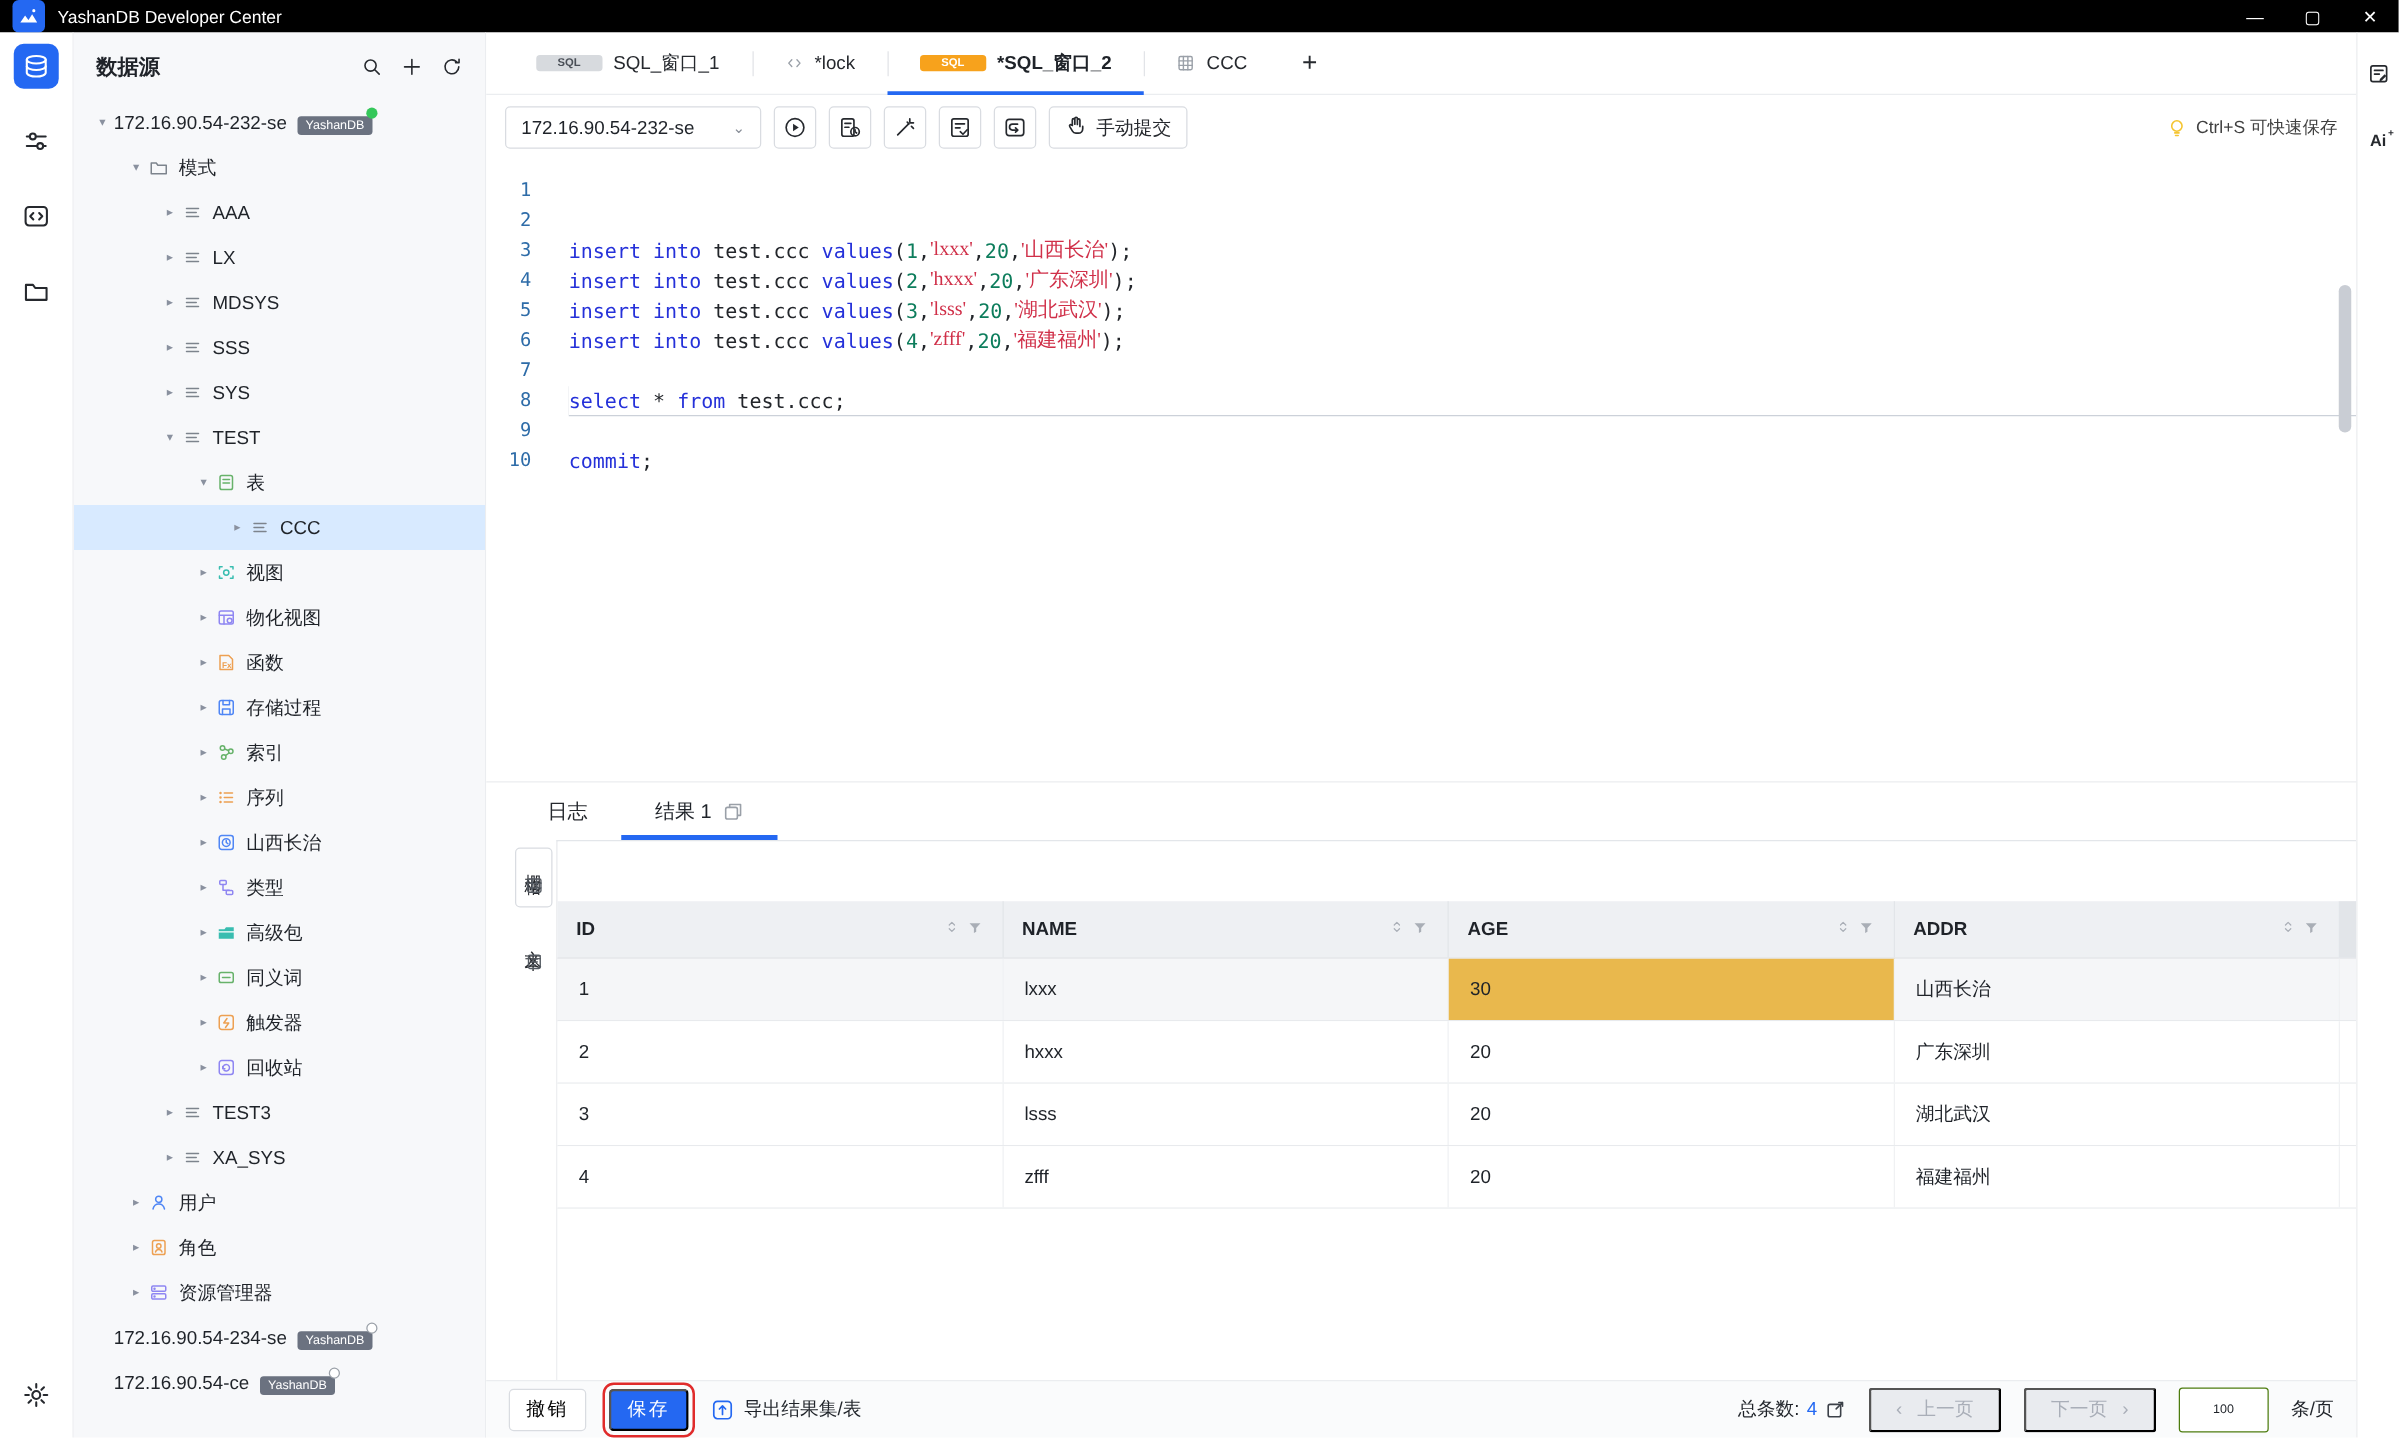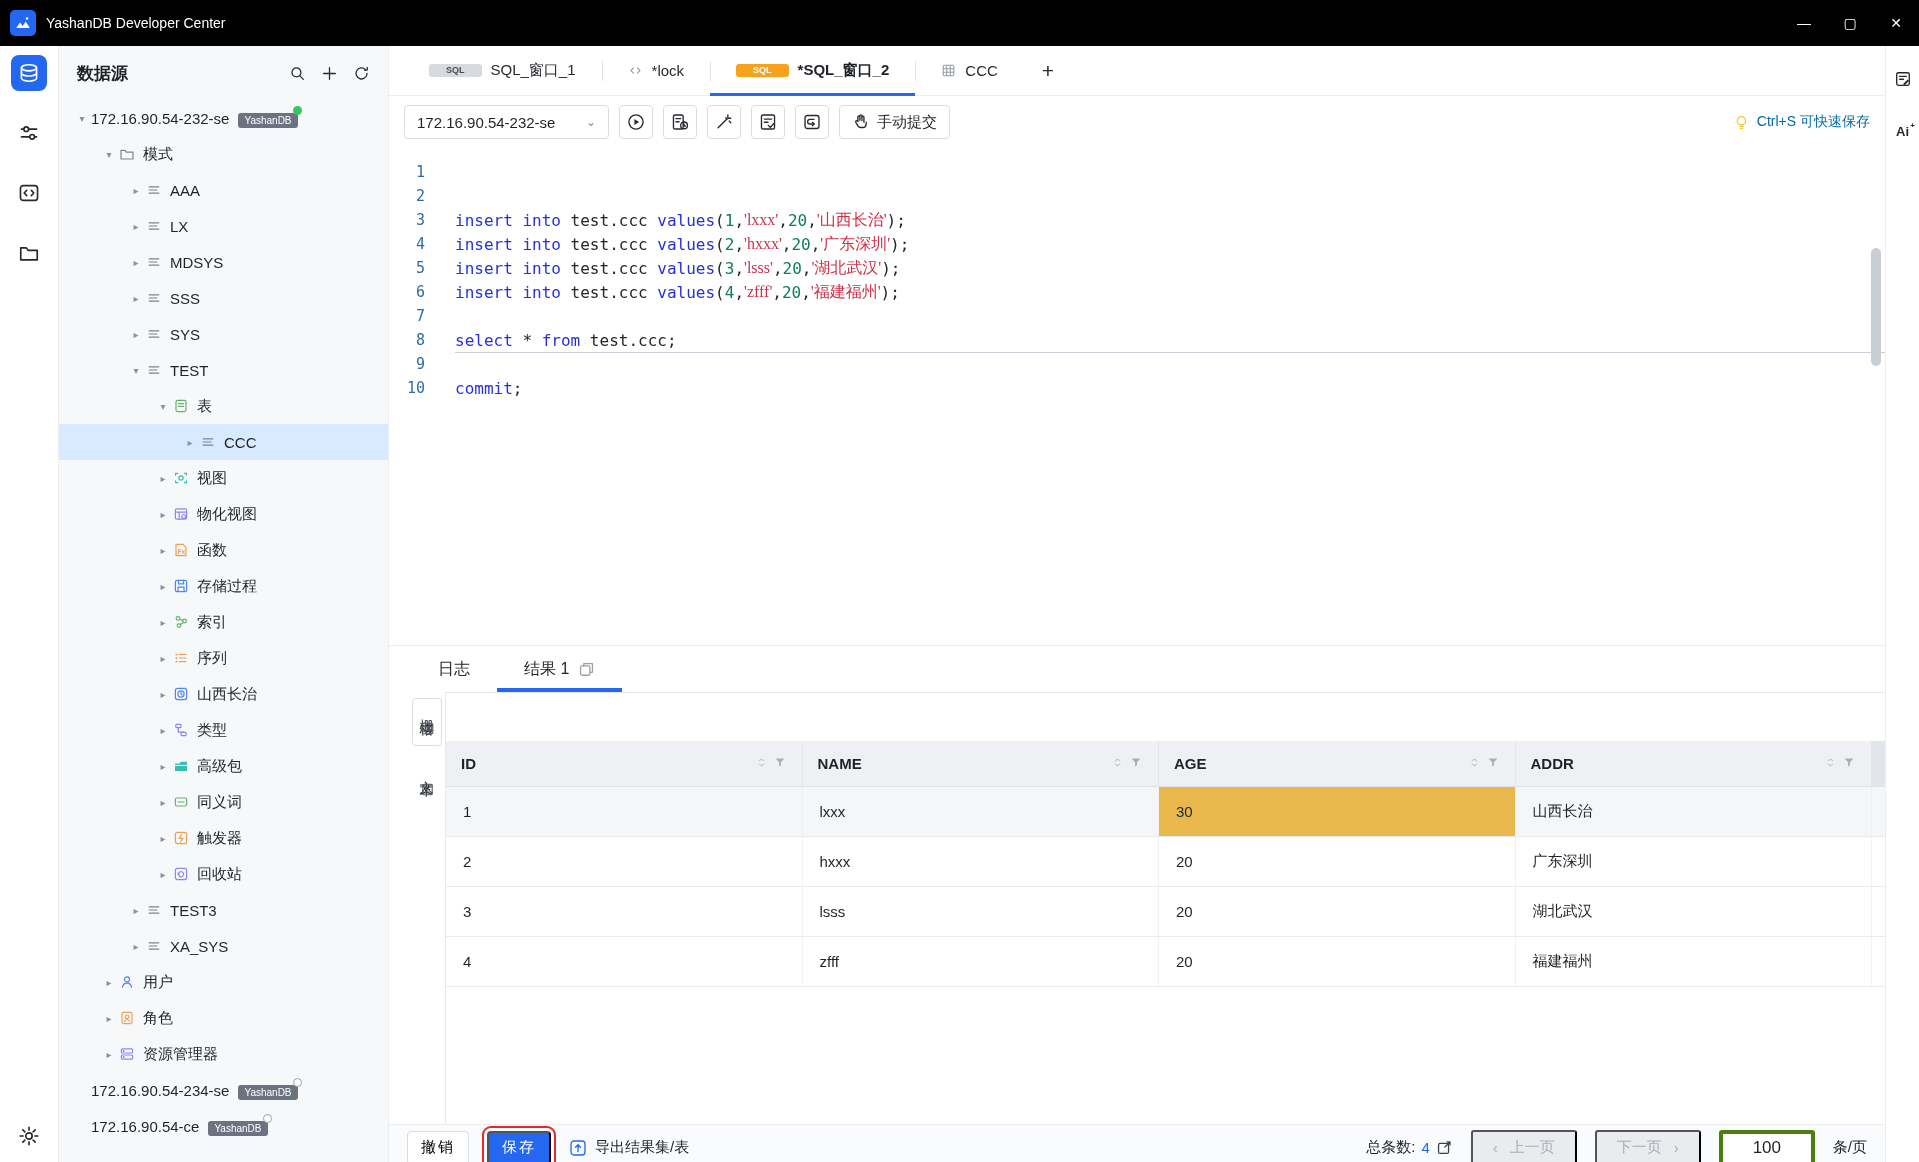--- a/index.html
+++ b/index.html
@@ -1,20 +1,20 @@
 <!DOCTYPE html>
 <html><head>
 <meta charset="utf-8">
 <style>
   *{margin:0;padding:0;box-sizing:border-box;}
   html,body{width:1919px;height:1162px;overflow:hidden;}
   body{font-family:"Liberation Sans",sans-serif;color:#1f2329;background:#fff;}
 
   
-  .titlebar{height:46px;background:#000;color:#fff;display:flex;align-items:center;padding-left:10px;}
+  .titlebar{height:26px;background:#000;color:#fff;display:flex;align-items:center;padding-left:10px;}
   .logo{width:26px;height:26px;border-radius:5px;background:#2468f2;display:flex;align-items:center;justify-content:center;margin-right:10px;}
   .apptitle{font-size:14px;}
   .wincontrols{margin-left:auto;display:flex;height:38px;}
   .winbtn{width:46px;height:38px;display:flex;align-items:center;justify-content:center;color:#fff;font-size:14px;}
 
   
   .content{display:flex;height:1124px;}
   .rail{width:59px;background:#fff;border-right:1px solid #ebedf0;display:flex;flex-direction:column;align-items:center;padding-top:9px;gap:24px;flex:none;}
   .rail-item{width:36px;height:36px;border-radius:8px;display:flex;align-items:center;justify-content:center;color:#26292e;}
   .rail-item.active{background:#2468f2;color:#fff;}
@@ -51,21 +51,21 @@
   .sqlbadge.gray{background:#d7dade;color:#4a4f57;}
   .sqlbadge.orange{background:#f7a21c;color:#fff;}
   .tabicon{color:#9aa0a8;display:flex;align-items:center;}
   .newtab{width:48px;display:flex;align-items:center;justify-content:center;font-size:21px;color:#26292e;}
 
   .toolbar{height:52px;display:flex;align-items:center;gap:10px;padding:0 15px;flex:none;}
   .conn-select{width:205px;height:34px;border:1px solid #d9dce1;border-radius:4px;background:#fff;display:flex;align-items:center;padding:0 12px;font-size:15px;}
   .conn-select .chev{margin-left:auto;color:#868c96;font-size:12px;}
   .tbtn{min-width:34px;height:34px;border:1px solid #d9dce1;border-radius:4px;background:#fff;display:flex;align-items:center;justify-content:center;gap:7px;color:#26292e;}
   .tbtn.manual{padding:0 12px;font-size:15px;}
-  .hint{margin-left:auto;display:flex;align-items:center;gap:7px;color:#0369a1;font-size:14px;}
+  .hint{margin-left:auto;display:flex;align-items:center;gap:7px;color:#404040;font-size:14px;}
   .hint .bulb{color:#f5c531;display:flex;}
 
   
   .editor{position:relative;height:498px;border-bottom:1px solid #ebedf0;font-family:"DejaVu Sans Mono",monospace;font-size:16px;padding-top:12px;flex:none;overflow:hidden;}
   .eline{display:flex;height:24px;align-items:center;}
   .ln{width:66px;text-align:right;padding-right:30px;color:#2e6ca8;font-size:15px;flex:none;font-family:"DejaVu Sans Mono",monospace;}
   .codewrap{flex:1;white-space:pre;min-width:0;height:24px;display:flex;align-items:center;}
   .eline.current .codewrap{box-shadow:0 1px 0 #ccd1d9;}
   .kw{color:#2531d9;}.str{color:#d03049;font-family:Liberation Serif, serif;}.num{color:#0d7d5c;}.pl{color:#23262b;}
   .scrollthumb{position:absolute;right:4px;top:100px;width:10px;height:118px;border-radius:5px;background:#c9cdd4;}
@@ -98,21 +98,21 @@
   .rfooter{height:46px;display:flex;align-items:center;gap:12px;padding:0 18px;background:#fafbfc;border-top:1px solid #ebedf0;flex:none;}
   .btn-undo{height:34px;padding:0 13px;background:#fff;border:1px solid #d9dce1;border-radius:4px;font-size:15px;letter-spacing:2px;display:flex;align-items:center;}
   .btn-save{height:34px;padding:0 13px;background:#2468f2;color:#fff;border-radius:4px;font-size:15px;letter-spacing:2px;display:flex;align-items:center;outline:2px solid #e02b2b;outline-offset:3px;margin:0 6px;}
   .export{display:flex;align-items:center;gap:8px;font-size:15px;}
   .export .eic{color:#2468f2;display:flex;}
   .rf-right{margin-left:auto;display:flex;align-items:center;gap:18px;}
   .total{font-size:15px;display:flex;align-items:center;gap:6px;}
   .total b{color:#2468f2;font-weight:normal;}
   .extlink{color:#3c4149;display:flex;}
   .pagebtn{height:36px;padding:0 20px;background:#e9ebef;color:#a9aeb8;border-radius:3px;font-size:15px;display:flex;align-items:center;gap:12px;}
-  .pageinput{width:96px;height:36px;border:4px solid #4d7c0f;border-radius:3px;background:#fff;display:flex;align-items:center;justify-content:center;font-size:17px;}
+  .pageinput{width:72px;height:36px;border:1px solid #4d7c0f;border-radius:3px;background:#fff;display:flex;align-items:center;justify-content:center;font-size:10px;}
   .perpage{font-size:15px;}
 
   
   .rightrail{width:34px;background:#fff;border-left:1px solid #ebedf0;display:flex;flex-direction:column;align-items:center;padding-top:24px;gap:32px;flex:none;color:#26292e;}
   .ai{font-size:13px;font-weight:bold;position:relative;}
   .ai sup{font-size:8px;position:absolute;top:-3px;right:-6px;}
 </style>
 </head>
 <body>
 

